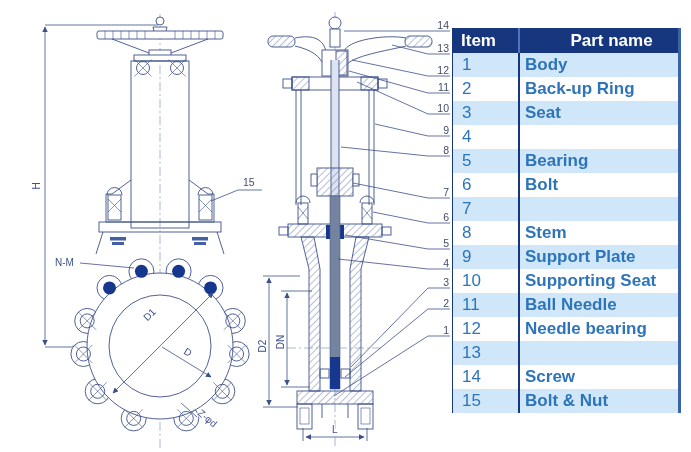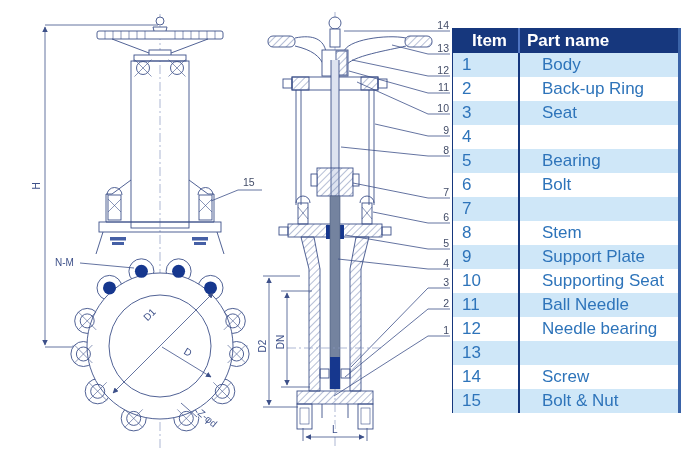--- a/index.html
+++ b/index.html
@@ -22,26 +22,26 @@
   text.lbl{font:10px "Liberation Sans",sans-serif;fill:var(--line);stroke:#fff;stroke-width:2px;paint-order:stroke;}
   text.callout{font:10.5px "Liberation Sans",sans-serif;fill:#434d68;stroke:none;}
   .blade{fill:#74839f;stroke:#4c5c80;stroke-width:.6;}
   .stemfill{fill:#dde3f0;stroke:none;}
 
   
   .parts-table{position:absolute;left:452px;top:28px;width:229px;box-sizing:border-box;
     border-left:1px solid var(--header-bg);border-right:3px solid var(--table-border);}
   .thead{display:flex;height:25px;background:var(--header-bg);color:var(--header-text);
     font-weight:bold;font-size:17px;line-height:25px;}
-  .th-item{width:67px;box-sizing:border-box;padding-left:19px;border-right:2px solid #4e74c2;}
-  .th-name{flex:1;padding-left:7px;}
+  .th-item{width:67px;box-sizing:border-box;padding-left:8px;border-right:2px solid #4e74c2;}
+  .th-name{flex:1;padding-left:25px;text-align:center;}
   .tr{display:flex;height:24px;font-size:17px;line-height:24px;color:var(--table-text);background:var(--row-bg);}
   .tr.odd{background:var(--row-alt-bg);}
   .td-item{width:67px;box-sizing:border-box;padding-left:9px;border-right:2px solid var(--header-bg);}
-  .td-name{flex:1;padding-left:22px;white-space:nowrap;}
+  .td-name{flex:1;padding-left:5px;white-space:nowrap;font-weight:bold;}
 </style>
 </head>
 <body>
 
 <div class="stage">
 
   <svg width="452" height="452" viewBox="0 0 452 452">
     <defs>
       <pattern id="hatch" width="5" height="5" patternUnits="userSpaceOnUse" patternTransform="rotate(45)">
         <line x1="0" y1="0" x2="0" y2="5" stroke="#6d7fae" stroke-width="1"></line>

